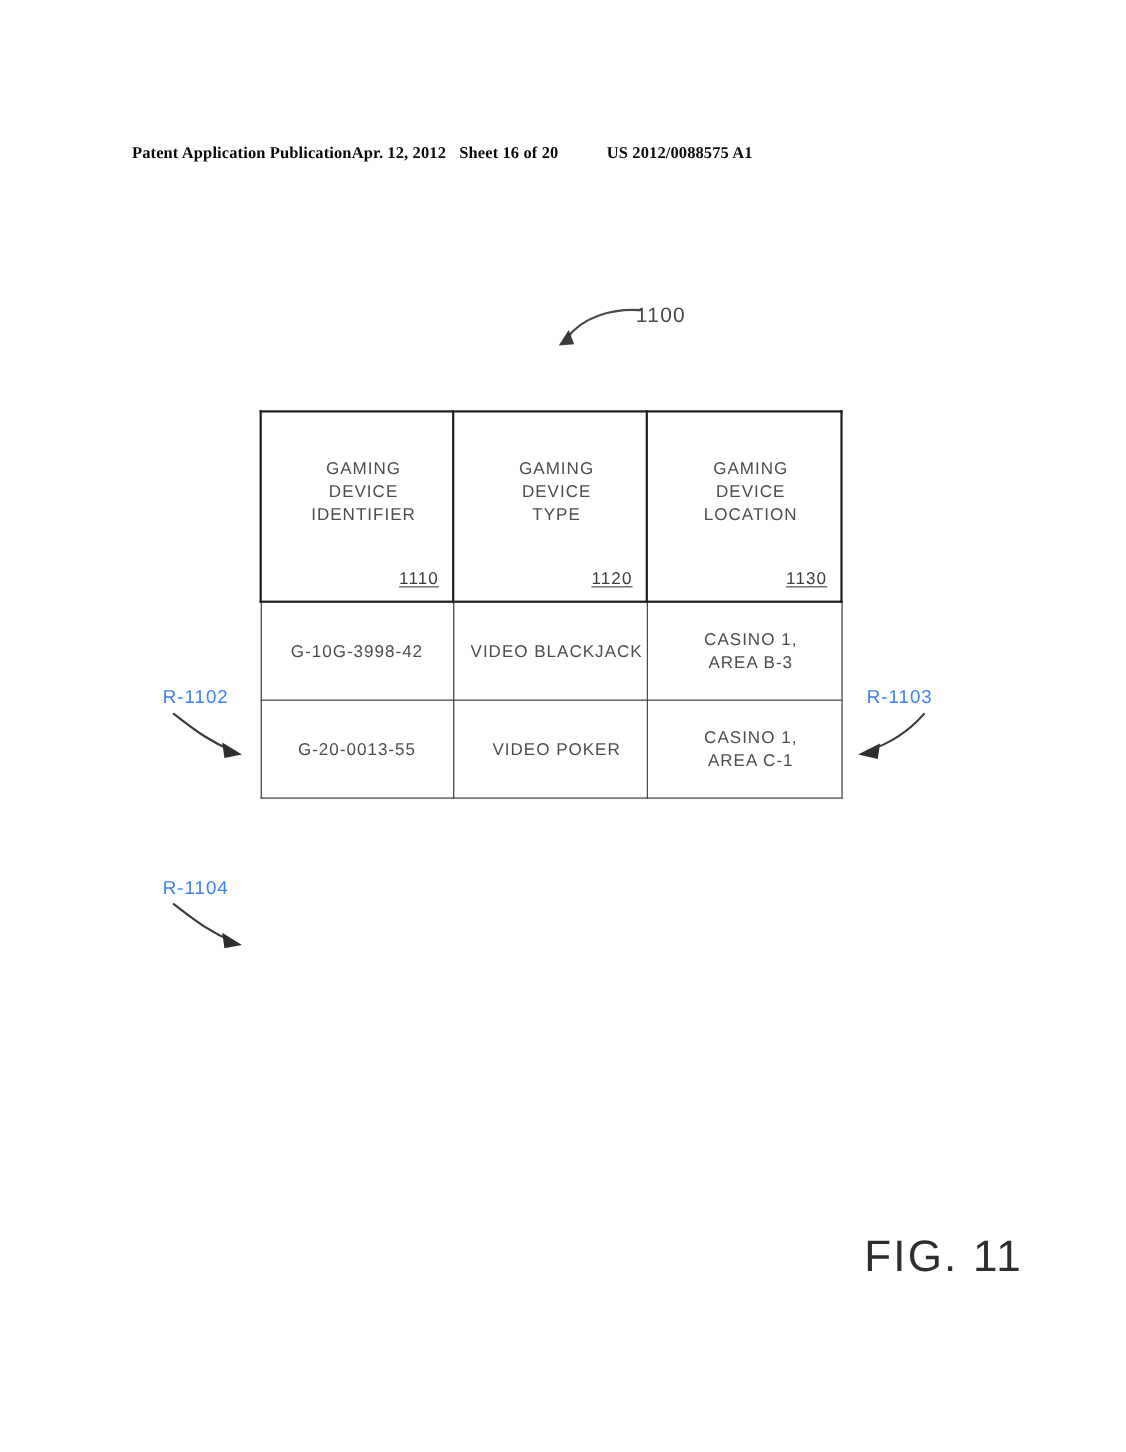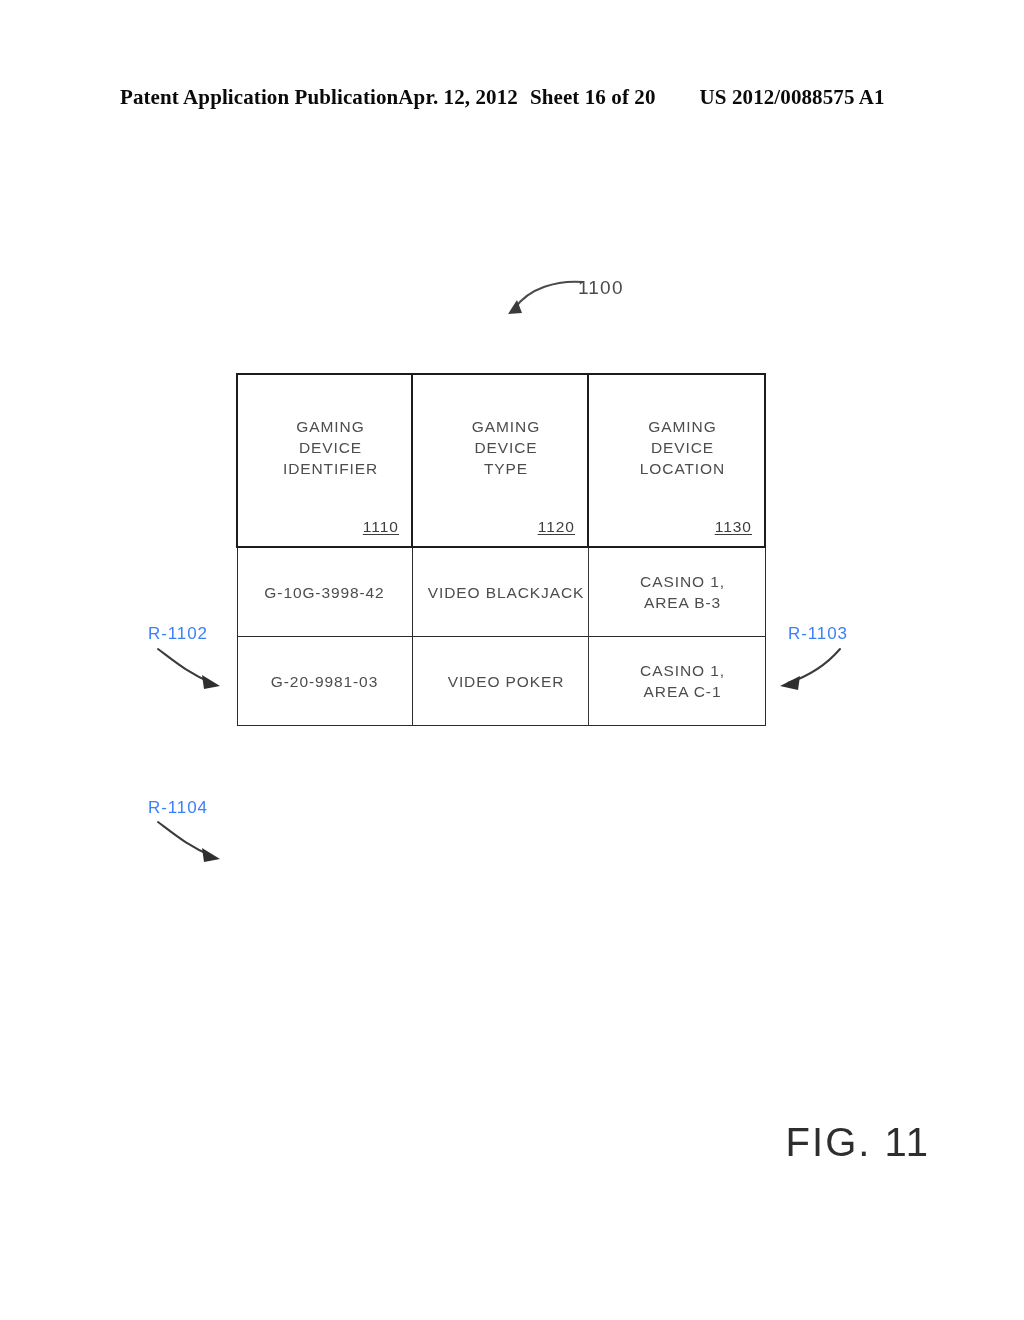--- a/index.html
+++ b/index.html
@@ -20,28 +20,28 @@
   .pat-header {
     position: absolute;
     top: 85px;
     left: 120px;
     width: 790px;
     height: 30px;
     display: flex;
     align-items: baseline;
     font-family: "Liberation Serif", serif;
     font-weight: bold;
-    font-size: 21px;
+    font-size: 15px;
     color: #0a0a0a;
     letter-spacing: 0.1px;
     white-space: nowrap;
   }
   .pat-header .hdr-pub   { }
   .pat-header .hdr-date  { }
-  .pat-header .hdr-sheet { margin-left: 12px; }
+  .pat-header .hdr-sheet { margin-left: 12px; margin-top: 47px; }
   .pat-header .hdr-num   { margin-left: 44px; }
 
   
   .ref-1100 {
     position: absolute;
     left: 578px;
     top: 277px;
     font-size: 19px;
     color: #4a4a4a;
     letter-spacing: 1.2px;
@@ -198,32 +198,32 @@
       <td class="data-cell mid col-b">
         <span class="cell-line">VIDEO BLACKJACK</span>
         <span class="cell-line"></span>
       </td>
       <td class="data-cell col-c">
         <span class="cell-line">CASINO 1,</span>
         <span class="cell-line">AREA B-3</span>
       </td>
     </tr>
 
-
     <tr>
-      <td class="data-cell col-a">G-20-9981-03</td>
+      <td class="data-cell col-a">G-20-0013-55</td>
       <td class="data-cell mid col-b">
         <span class="cell-line">VIDEO POKER</span>
         <span class="cell-line"></span>
       </td>
       <td class="data-cell col-c">
         <span class="cell-line">CASINO 1,</span>
         <span class="cell-line">AREA C-1</span>
       </td>
     </tr>
+
 
   </tbody>
 </table>
 
 <div class="side-ref ref-1102">R-1102</div>
 <svg class="arrow-svg arrow-1102" viewBox="0 0 90 50">
   <path d="M8,4 C24,16 38,28 62,38" fill="none" stroke="#3b3b3b" stroke-width="2" stroke-linecap="round"></path>
   <path d="M52,30 L70,41 L54,44 Z" fill="#2f2f2f"></path>
 </svg>
 

